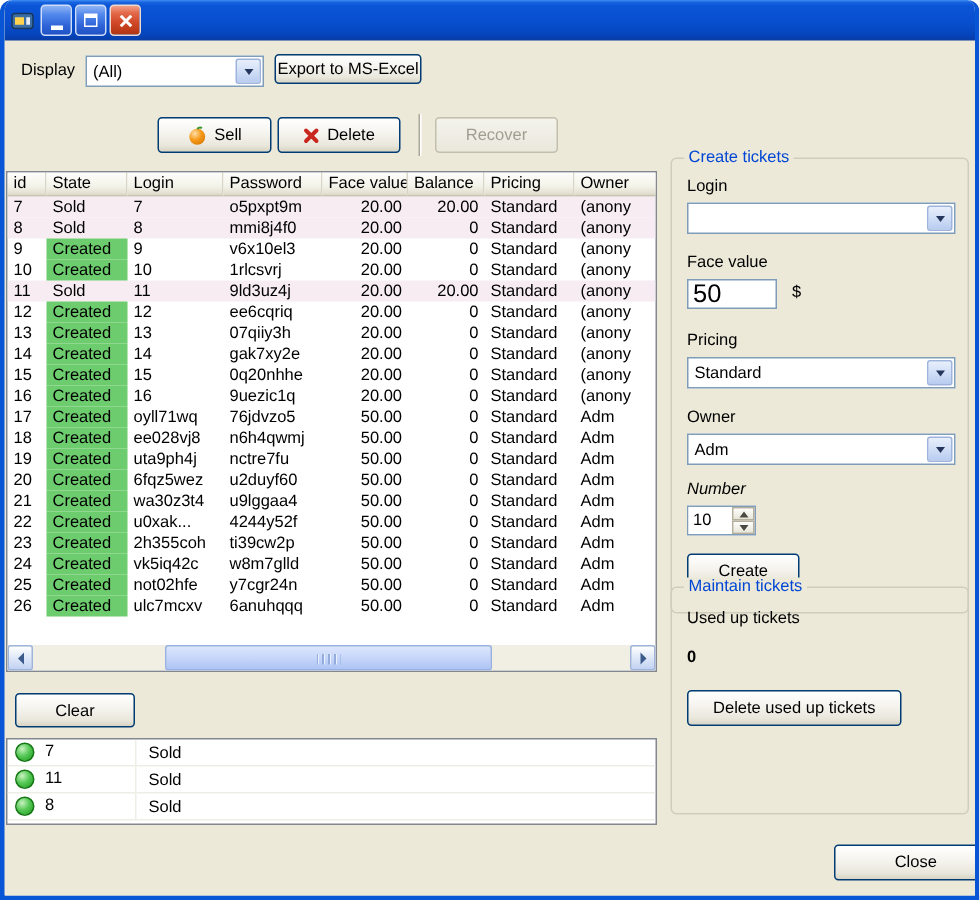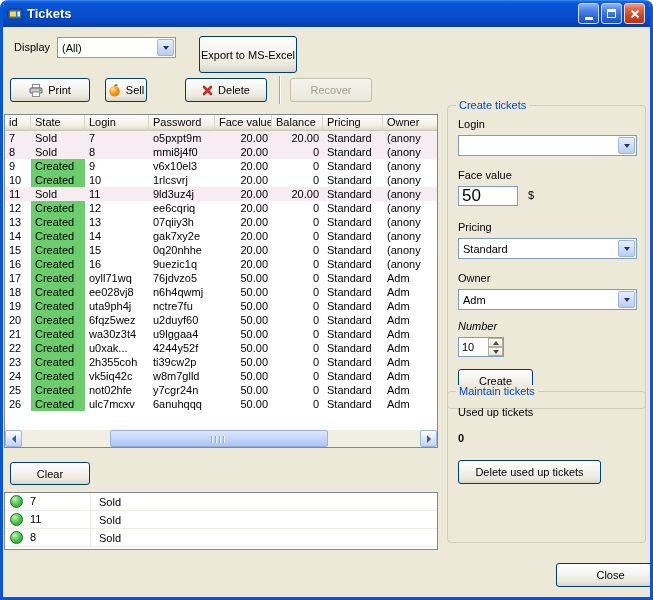--- a/index.html
+++ b/index.html
@@ -72,21 +72,20 @@
 
 <div class="window">
   <div class="titlebar">
     <span class="app-icon">
       <svg width="16" height="16" viewBox="0 0 16 16">
           <rect x="1" y="3" width="14" height="10" rx="2" fill="#3A6EA5" stroke="#17375C"></rect>
           <rect x="3" y="5.5" width="6" height="5" fill="#FFD34E"></rect>
           <rect x="10.5" y="5.5" width="2.5" height="5" fill="#E8EDF5"></rect>
         </svg>
     </span>
-    <span class="title-text">Tickets</span>
     <span class="win-buttons">
       <span class="winbtn min">
           <span class="glyph-min"></span>
         </span>
       <span class="winbtn max">
           <span class="glyph-max"></span>
         </span>
       <span class="winbtn close">
         <svg width="10" height="10" viewBox="0 0 10 10">
             <path d="M1.5 1.5 L8.5 8.5 M8.5 1.5 L1.5 8.5" stroke="#fff" stroke-width="2"></path>
@@ -97,34 +96,25 @@
 
   <div class="client">
 
     <span class="label" style="left:11px;top:14px;">Display</span>
     <div class="combo" style="left:54px;top:10px;width:119px;height:21px;">
       <span class="combo-text">(All)</span>
       <span class="combo-btn">
           <i class="combo-arrow"></i>
         </span>
     </div>
-    <button class="btn" style="left:196px;top:9px;width:98px;height:37px;justify-content:center;">
+    <button class="btn" style="left:180px;top:9px;width:98px;height:20px;justify-content:center;">
       <span>Export to MS-Excel</span>
     </button>
 
-    <button class="btn" style="left:7px;top:51px;width:80px;height:24px;">
-      <svg width="14" height="13" viewBox="0 0 14 13">
-          <rect x="3.5" y="0.5" width="7" height="3.5" fill="#fff" stroke="#8A8A8A"></rect>
-          <rect x="1" y="4" width="12" height="5" rx="1" fill="#C4C9D2" stroke="#5A6270"></rect>
-          <rect x="3.5" y="8" width="7" height="4.5" fill="#fff" stroke="#8A8A8A"></rect>
-          <circle cx="11" cy="6.2" r="0.9" fill="#44AA44"></circle>
-        </svg>
-      <span>Print</span>
-    </button>
-    <button class="btn" style="left:102px;top:51px;width:42px;height:24px;">
+    <button class="btn" style="left:102px;top:51px;width:76px;height:24px;">
       <svg width="13" height="13" viewBox="0 0 13 13">
         <defs>
             <radialGradient id="og" cx="0.35" cy="0.3" r="0.8">
               <stop offset="0" stop-color="#FFDFA8"></stop>
               <stop offset="0.5" stop-color="#F79B1C"></stop>
               <stop offset="1" stop-color="#D87800"></stop>
             </radialGradient>
           </defs>
         <circle cx="6.5" cy="7.2" r="5.3" fill="url(#og)"></circle>
         <path d="M6.5 2 Q8 0.4 9.6 1.4" stroke="#3E9432" stroke-width="1.4" fill="none"></path>

